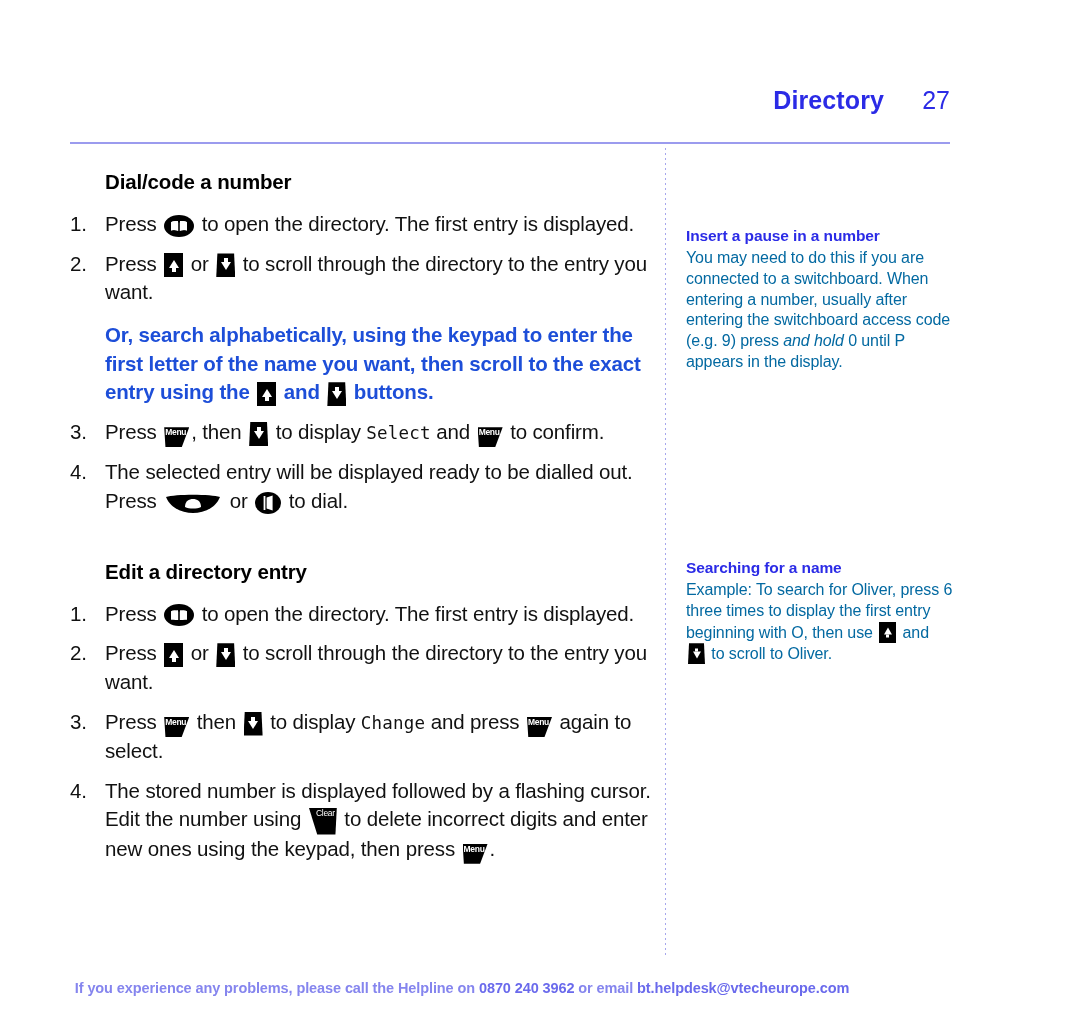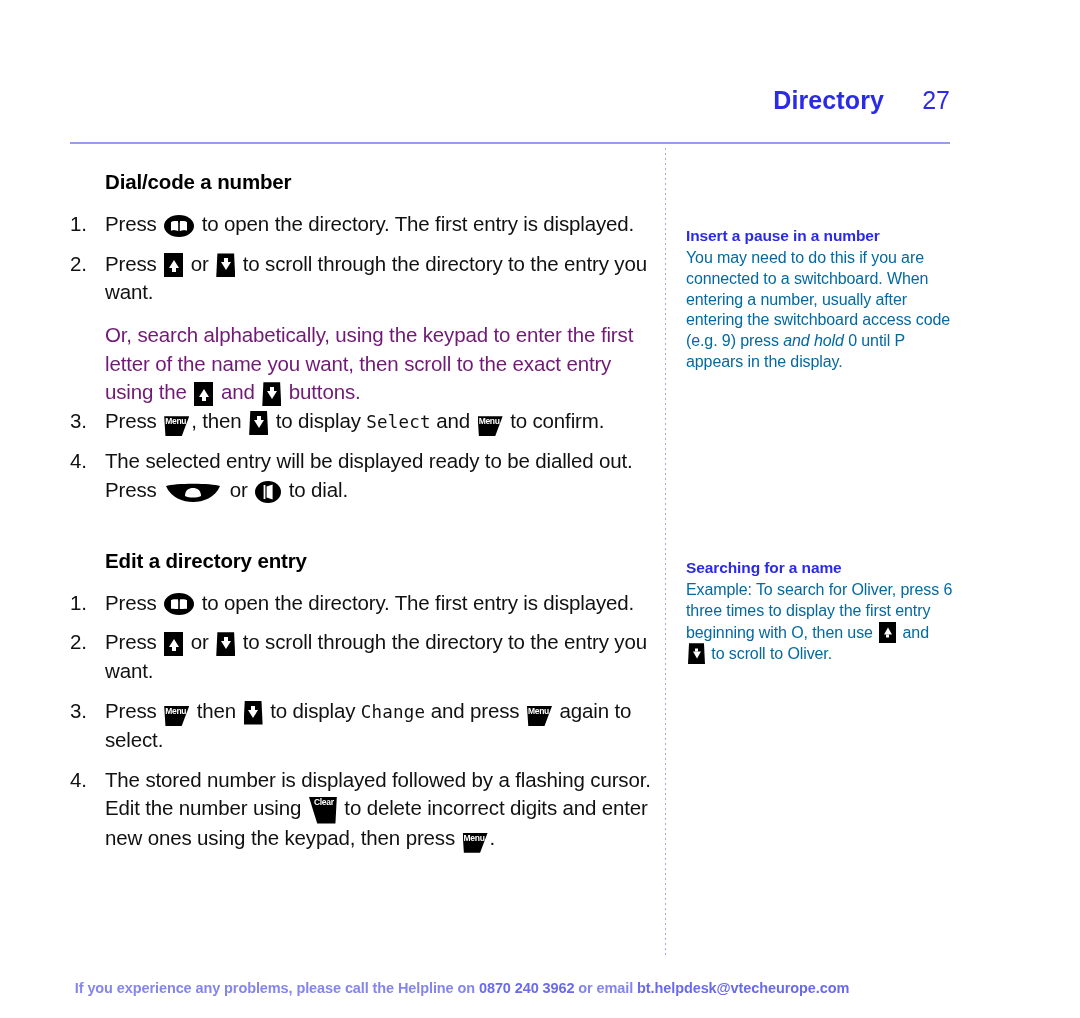--- a/index.html
+++ b/index.html
@@ -101,23 +101,25 @@
     position: absolute;
     left: 0;
     top: 0;
     font-size: 20.5px;
     color: #111;
   }
   .substep {
     padding-left: 35px;
     font-size: 20.5px;
     line-height: 1.40;
-    color: #701a75;
+    color: #1d4ed8;
     letter-spacing: -0.15px;
+    margin-bottom: 11px;
     margin-top: 14px;
+    font-weight: bold;
   }
 
   
   .kicon {
     display: inline-block;
     vertical-align: -0.22em;
     position: relative;
   }
 
   
@@ -210,24 +212,24 @@
     width: 28px; height: 27px;
     background: #000;
     clip-path: polygon(0 0, 100% 0, 95% 100%, 30% 100%);
     margin: 0 2px;
     vertical-align: -0.40em;
   }
   .key-clear .lbl {
     position: absolute;
     left: 4px; top: 1px;
     width: 22px;
-    text-align: center;
+    text-align: right;
     color: #fff;
     font-size: 8.5px;
-    font-weight: bold;
+    font-weight: normal;
     letter-spacing: -0.3px;
     line-height: 1;
   }
 
   
   .key-talk {
     width: 56px; height: 22px;
     margin: 0 3px;
     vertical-align: -0.28em;
   }

